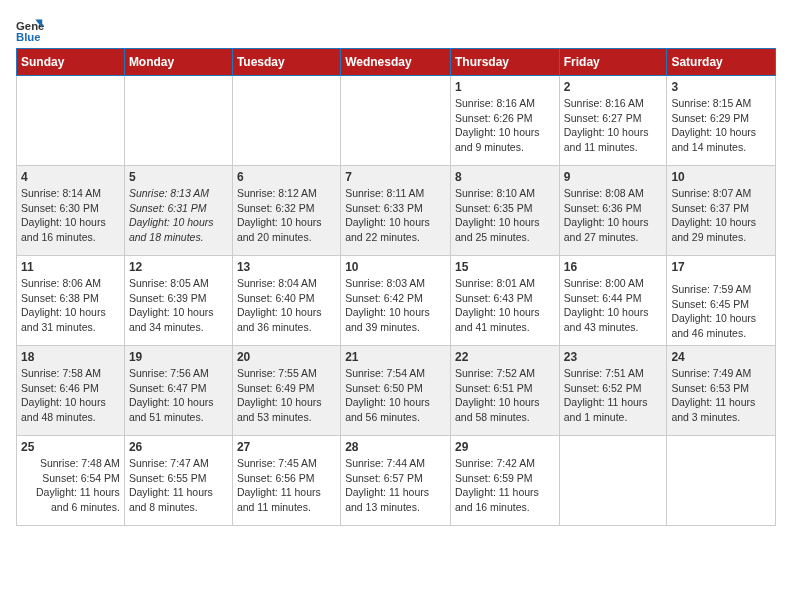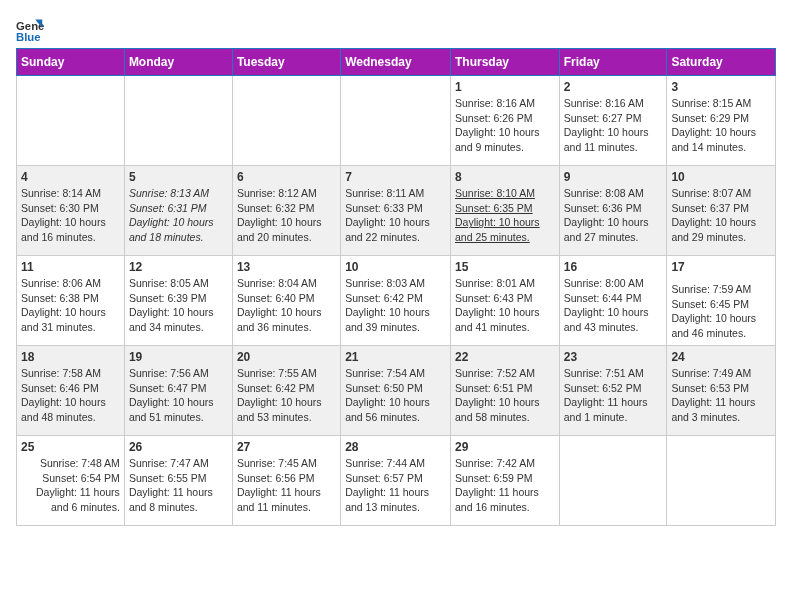--- a/index.html
+++ b/index.html
@@ -36,21 +36,21 @@
       font-size: 15px;
       color: #333;
       margin-bottom: 8px;
     }
     table {
       width: 100%;
       border-collapse: collapse;
       font-size: 11px;
     }
     thead th {
-      background-color: #a21caf;
+      background-color: #b91c1c;
       color: #fff;
       padding: 6px 4px;
       text-align: left;
       font-size: 12px;
       border: 1px solid #2176bd;
     }
     tbody td {
       border: 1px solid #ccc;
       vertical-align: top;
       padding: 4px;
@@ -156,21 +156,21 @@
         </td>
         <td>
           <div class="day-number">7</div>
           <div class="day-detail" style="white-space: pre-line;">Sunrise: 8:11 AM
 Sunset: 6:33 PM
 Daylight: 10 hours
 and 22 minutes.</div>
         </td>
         <td>
           <div class="day-number">8</div>
-          <div class="day-detail" style="white-space: pre-line; text-decoration: underline;">Sunrise: 8:10 AM
+          <div class="day-detail" style="white-space: pre-line;">Sunrise: 8:10 AM
 Sunset: 6:35 PM
 Daylight: 10 hours
 and 25 minutes.</div>
         </td>
         <td>
           <div class="day-number">9</div>
           <div class="day-detail" style="white-space: pre-line;">Sunrise: 8:08 AM
 Sunset: 6:36 PM
 Daylight: 10 hours
 and 27 minutes.</div>
@@ -245,21 +245,21 @@
         <td>
           <div class="day-number">19</div>
           <div class="day-detail" style="white-space: pre-line;">Sunrise: 7:56 AM
 Sunset: 6:47 PM
 Daylight: 10 hours
 and 51 minutes.</div>
         </td>
         <td>
           <div class="day-number">20</div>
           <div class="day-detail" style="white-space: pre-line;">Sunrise: 7:55 AM
-Sunset: 6:42 PM
+Sunset: 6:49 PM
 Daylight: 10 hours
 and 53 minutes.</div>
         </td>
         <td>
           <div class="day-number">21</div>
           <div class="day-detail" style="white-space: pre-line;">Sunrise: 7:54 AM
 Sunset: 6:50 PM
 Daylight: 10 hours
 and 56 minutes.</div>
         </td>

